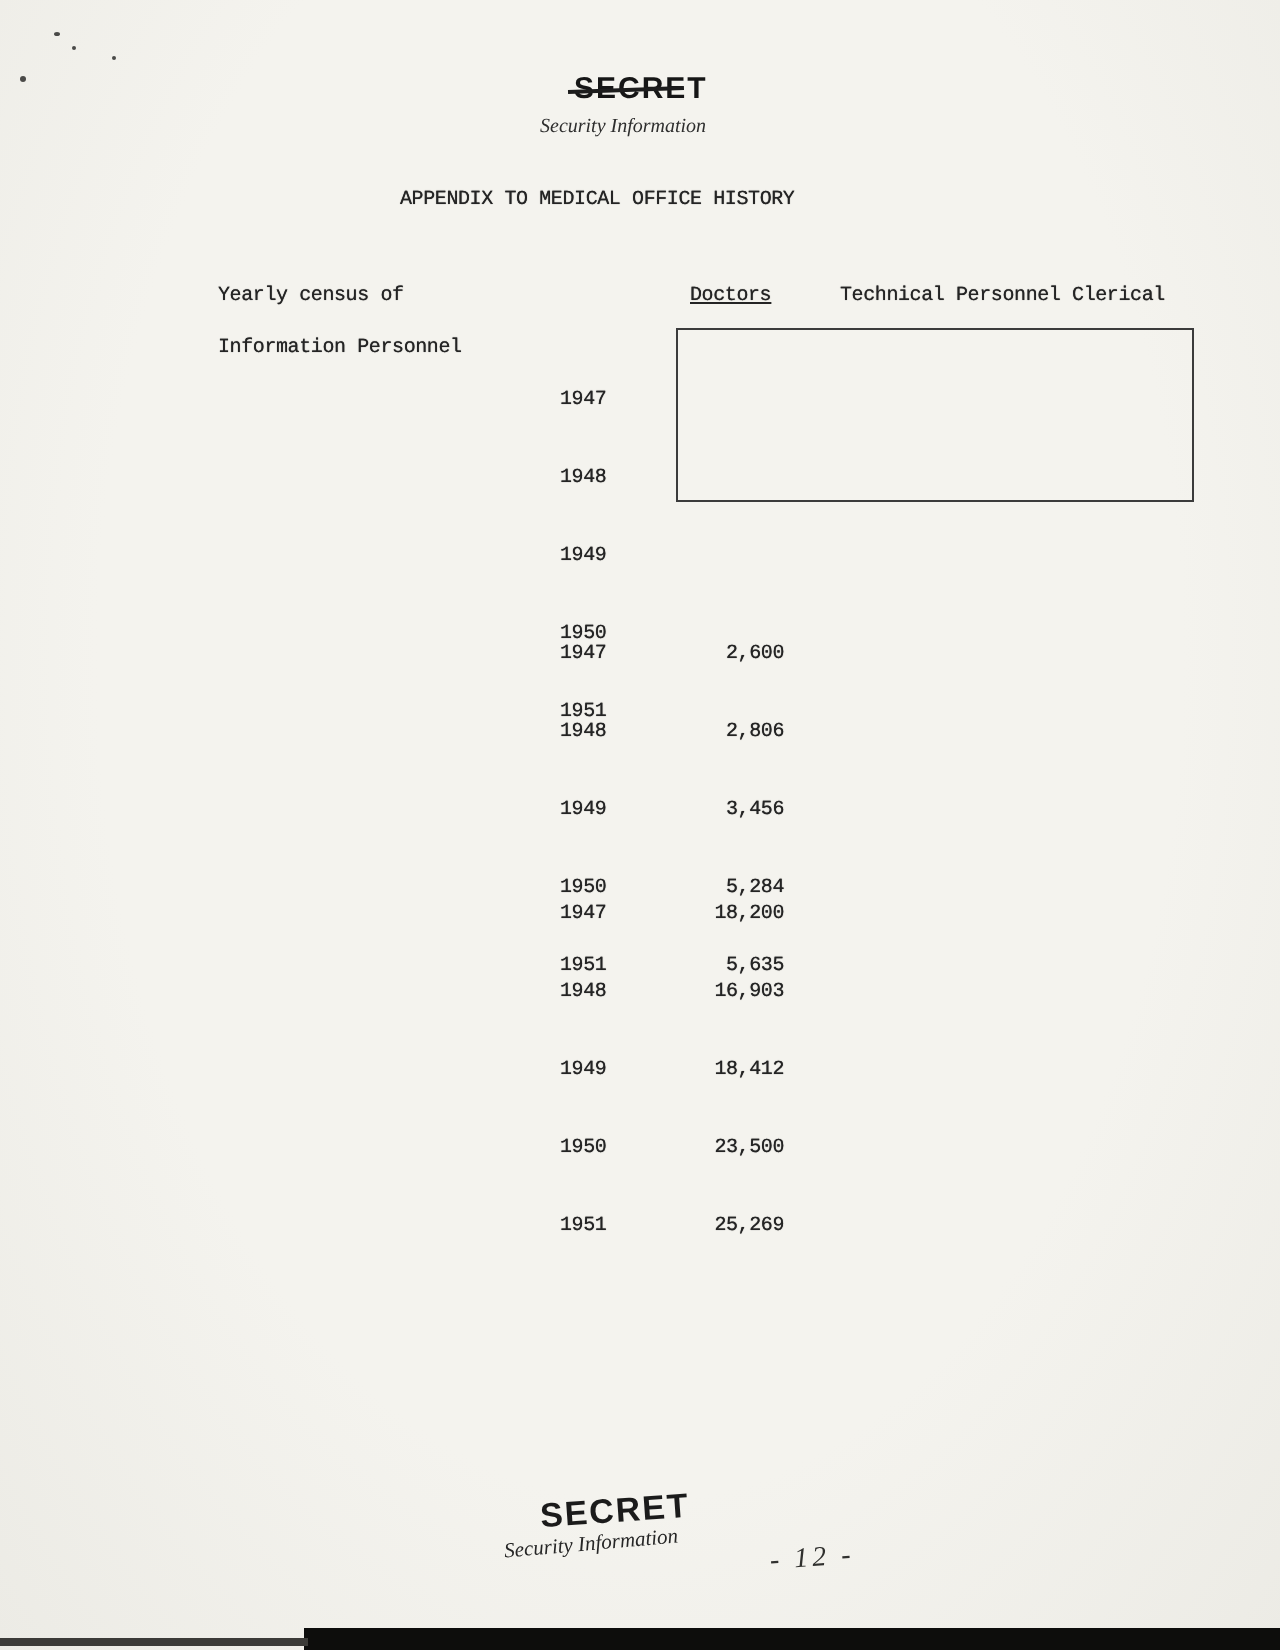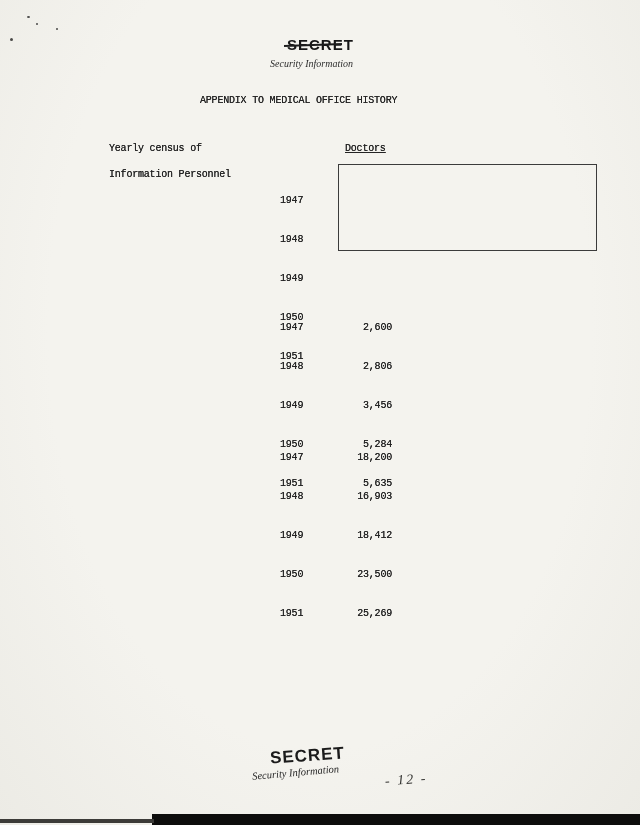--- a/index.html
+++ b/index.html
@@ -94,20 +94,21 @@
   <div class="abs speck sp4"></div>
 
   <div class="abs secret-top">SECRET</div>
   <div class="abs strike"></div>
   <div class="abs sec-info-top">Security Information</div>
 
   <div class="abs type doc-title">APPENDIX TO MEDICAL OFFICE HISTORY</div>
 
   <div class="abs type lbl-census1">Yearly census of</div>
   <div class="abs type col-doctors">Doctors</div>
+  <div class="abs type col-tech">Technical Personnel Clerical</div>
   <div class="abs type lbl-census2">Information Personnel</div>
 
   <div class="abs type years-census">
     <div>1947</div>
     <div>1948</div>
     <div>1949</div>
     <div>1950</div>
     <div>1951</div>
   </div>
 

